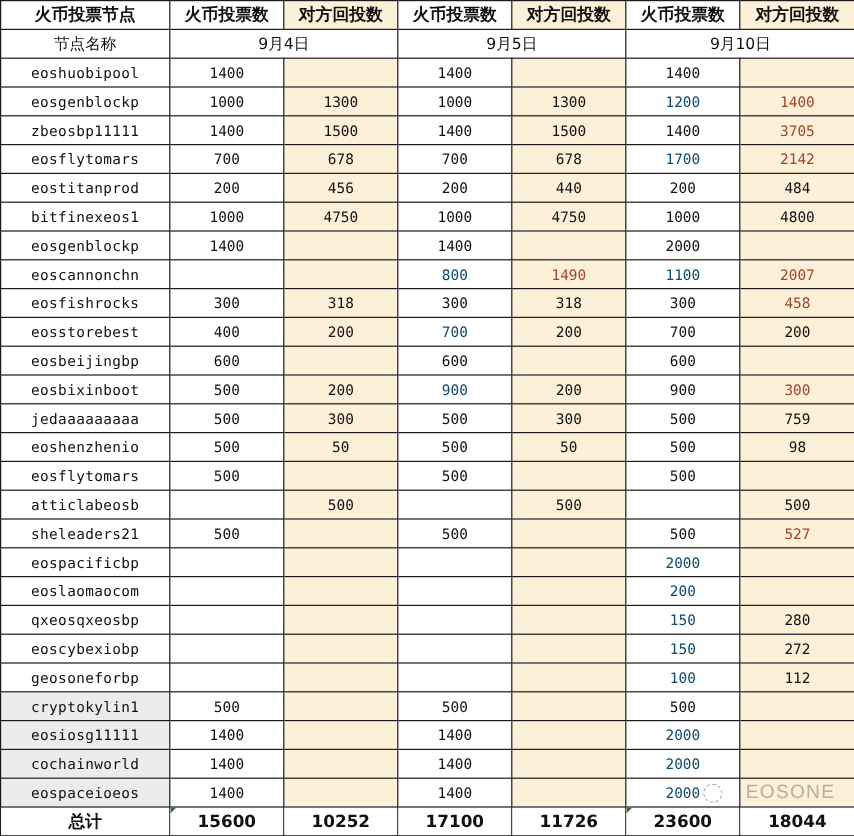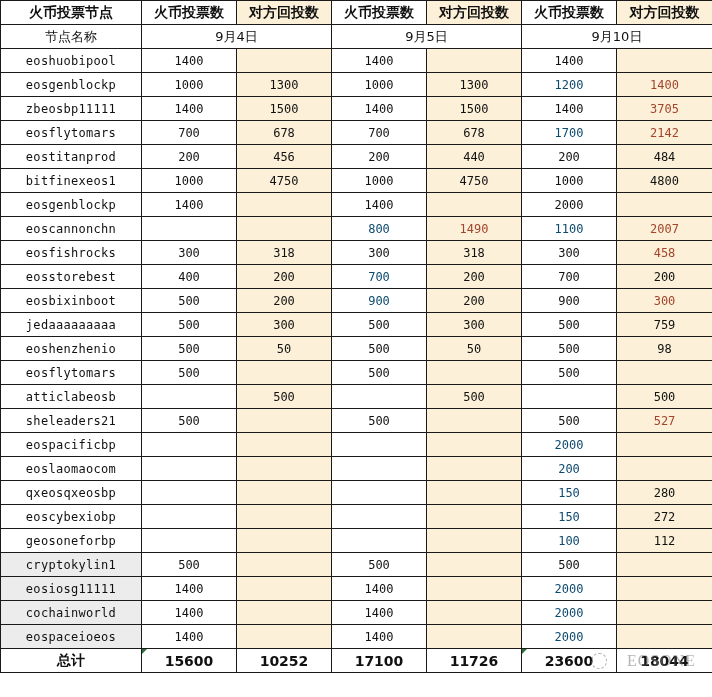--- a/index.html
+++ b/index.html
@@ -55,21 +55,21 @@
       position: absolute;
       left: 0; top: 0;
       width: 0; height: 0;
       border-top: 5px solid #2e6e3a;
       border-right: 5px solid transparent;
     }
     .watermark {
       position: absolute;
       right: 16px;
       bottom: 27px;
-      font-family: Liberation Serif, serif;
+      font-family: Liberation Sans, sans-serif;
       font-size: 16px;
       color: rgba(120,120,120,0.55);
       letter-spacing: 1px;
       display: flex;
       align-items: center;
       gap: 20px;
       pointer-events: none;
     }
     .watermark .wm-icon {
       width: 14px; height: 14px;
@@ -193,20 +193,29 @@
       <tr>
         <td class="name-cell">eosstorebest</td>
         <td class="">400</td>
         <td class="fill-ret">200</td>
         <td class="red">700</td>
         <td class="fill-ret">200</td>
         <td class="">700</td>
         <td class="fill-ret">200</td>
       </tr>
       <tr>
+        <td class="name-cell">eosbeijingbp</td>
+        <td class="">600</td>
+        <td class="fill-ret"></td>
+        <td class="">600</td>
+        <td class="fill-ret"></td>
+        <td class="">600</td>
+        <td class="fill-ret"></td>
+      </tr>
+      <tr>
         <td class="name-cell">eosbixinboot</td>
         <td class="">500</td>
         <td class="fill-ret">200</td>
         <td class="red">900</td>
         <td class="fill-ret">200</td>
         <td class="">900</td>
         <td class="fill-ret rust">300</td>
       </tr>
       <tr>
         <td class="name-cell">jedaaaaaaaaa</td>

